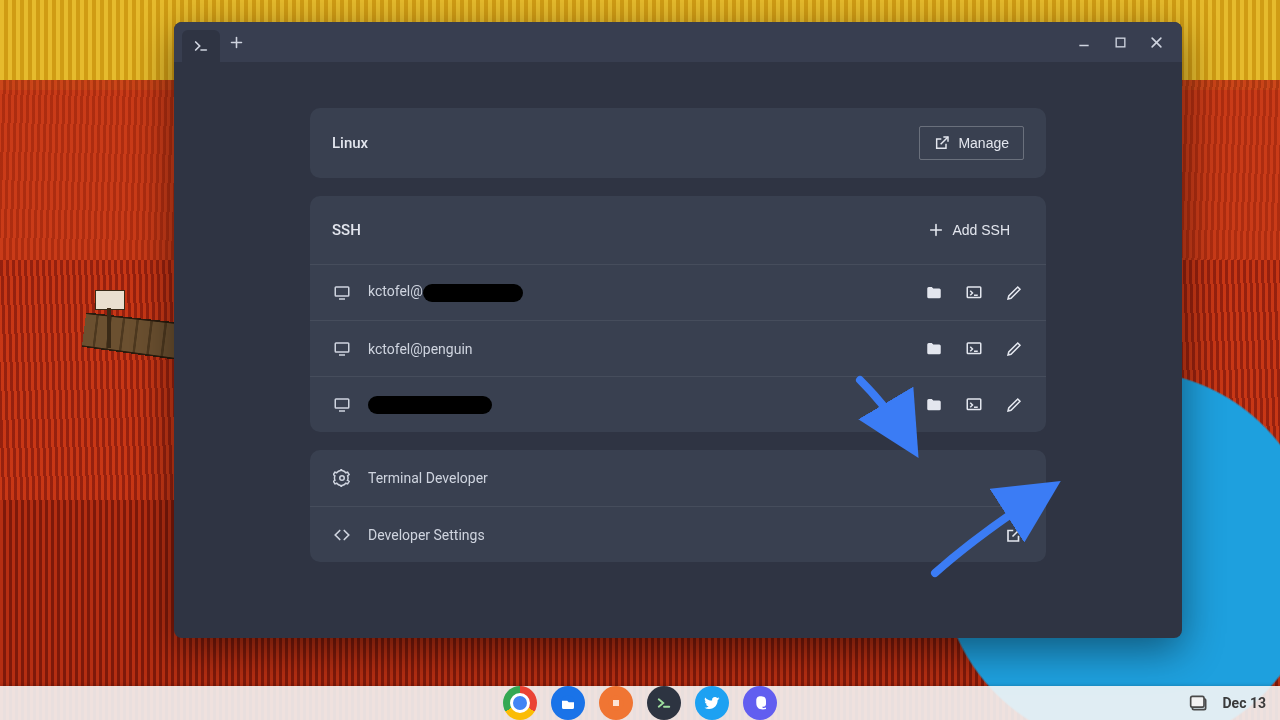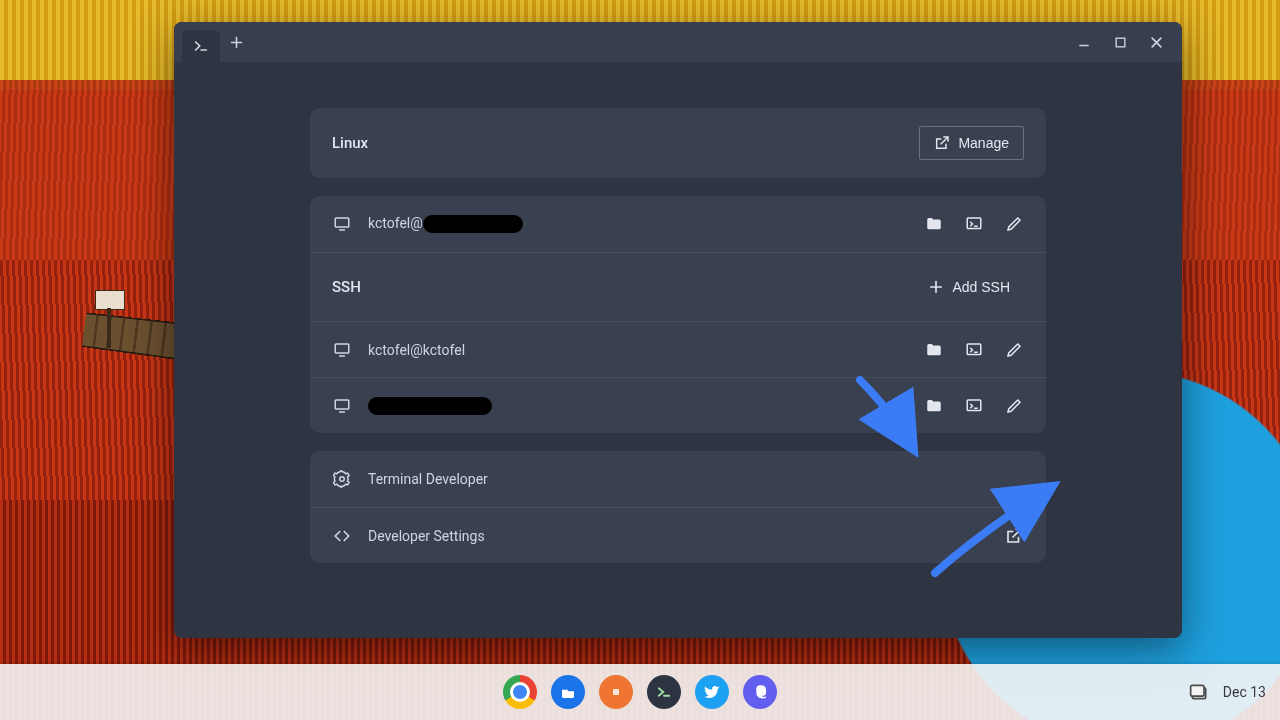--- a/index.html
+++ b/index.html
@@ -26,24 +26,24 @@
                transform: rotate(7deg); }
   .boardwalk::before { content:""; position:absolute; left:0; right:0; top:40px; height:40px;
                background: repeating-linear-gradient(90deg,#6b5030 0 18px,#4d381f 18px 22px);
                border-top:2px solid #2a1c0e; border-bottom:2px solid #2a1c0e;
                transform: perspective(600px) rotateY(-20deg); }
   .sign { position:absolute; left:95px; top:290px; width:28px; height:40px; }
   .sign .post{position:absolute;left:12px;top:18px;width:4px;height:40px;background:#3a2a17;}
   .sign .board{position:absolute;left:0;top:0;width:30px;height:20px;background:#eadfcf;border:1px solid #3a2a17;}
 
   
-  .shelf { position:absolute; left:0; right:0; bottom:0; height:56px;
+  .shelf { position:absolute; left:0; right:0; bottom:0; height:34px;
            background: rgba(245,245,245,0.9); display:flex; align-items:center;
            justify-content:space-between; padding:0 14px;
-           box-shadow: 0 -1px 3px rgba(0,0,0,.15); }
+           box-shadow: 0 -1px 3px rgba(0,0,0,.15); font-weight: bold; }
   .shelf-center { display:flex; gap:14px; align-items:center; position:absolute; left:50%; transform:translateX(-50%);}
   .sicon { width:34px; height:34px; border-radius:50%; display:flex; align-items:center; justify-content:center; font-size:18px; color:#fff; cursor:pointer;}
   .sicon.chrome  { background: conic-gradient(#ea4335 0 120deg,#fbbc05 120deg 240deg,#34a853 240deg 360deg); position:relative;}
   .sicon.chrome::after{content:"";width:14px;height:14px;background:#4285f4;border:3px solid #fff;border-radius:50%;}
   .sicon.files   { background:#1a73e8;}
   .sicon.terminal{ background:#2d3441;}
   .sicon.twitter { background:#1da1f2;}
   .sicon.mastodon{ background:#615ef0;}
   .sicon.misc    { background:#f07533;}
   .shelf-right { display:flex; align-items:center; gap:14px; }
@@ -145,51 +145,20 @@
                 <path d="M10 14L21 3"></path>
                 <path d="M18 13v7H4V6h7"></path>
               </svg>
           </span>
           <span>Manage</span>
         </button>
       </div>
     </div>
 
     <div class="card">
-      <div class="row sub">
-        <span class="label">
-          <span class="ricon">
-            <svg width="18" height="18" viewBox="0 0 24 24" fill="none" stroke="currentColor" stroke-width="2">
-                <rect x="3" y="4" width="18" height="12" rx="1"></rect>
-                <line x1="8" y1="20" x2="16" y2="20"></line>
-              </svg>
-          </span>
-          <span><span>kctofel@</span><span class="redact" style="width:100px; vertical-align:middle;"></span></span>
-        </span>
-        <span class="row-actions">
-          <span class="aicon">
-              <svg width="18" height="18" viewBox="0 0 24 24" fill="currentColor">
-                <path d="M3 6a2 2 0 012-2h4l2 2h8a2 2 0 012 2v9a2 2 0 01-2 2H5a2 2 0 01-2-2V6z"></path>
-              </svg>
-            </span>
-          <span class="aicon">
-              <svg width="18" height="18" viewBox="0 0 24 24" fill="none" stroke="currentColor" stroke-width="2">
-                <rect x="3" y="4" width="18" height="14" rx="1"></rect>
-                <polyline points="7 9 10 12 7 15" fill="none"></polyline>
-                <line x1="12" y1="15" x2="17" y2="15"></line>
-              </svg>
-            </span>
-          <span class="aicon">
-              <svg width="18" height="18" viewBox="0 0 24 24" fill="none" stroke="currentColor" stroke-width="2">
-                <path d="M4 20l4-1L20 7l-3-3L5 16l-1 4z"></path>
-              </svg>
-            </span>
-        </span>
-      </div>
-
       <div class="row">
         <span class="section-title">SSH</span>
         <button class="btn flat">
           <span>
             <svg width="16" height="16" viewBox="0 0 24 24" stroke="currentColor" stroke-width="2.4" stroke-linecap="round">
                 <line x1="12" y1="4" x2="12" y2="20"></line>
                 <line x1="4" y1="12" x2="20" y2="12"></line>
               </svg>
           </span>
           <span>Add SSH</span>
@@ -197,21 +166,52 @@
       </div>
 
       <div class="row sub">
         <span class="label">
           <span class="ricon">
             <svg width="18" height="18" viewBox="0 0 24 24" fill="none" stroke="currentColor" stroke-width="2">
                 <rect x="3" y="4" width="18" height="12" rx="1"></rect>
                 <line x1="8" y1="20" x2="16" y2="20"></line>
               </svg>
           </span>
-          <span>kctofel@kctofel</span>
+          <span><span>kctofel@</span><span class="redact" style="width:100px; vertical-align:middle;"></span></span>
+        </span>
+        <span class="row-actions">
+          <span class="aicon">
+              <svg width="18" height="18" viewBox="0 0 24 24" fill="currentColor">
+                <path d="M3 6a2 2 0 012-2h4l2 2h8a2 2 0 012 2v9a2 2 0 01-2 2H5a2 2 0 01-2-2V6z"></path>
+              </svg>
+            </span>
+          <span class="aicon">
+              <svg width="18" height="18" viewBox="0 0 24 24" fill="none" stroke="currentColor" stroke-width="2">
+                <rect x="3" y="4" width="18" height="14" rx="1"></rect>
+                <polyline points="7 9 10 12 7 15" fill="none"></polyline>
+                <line x1="12" y1="15" x2="17" y2="15"></line>
+              </svg>
+            </span>
+          <span class="aicon">
+              <svg width="18" height="18" viewBox="0 0 24 24" fill="none" stroke="currentColor" stroke-width="2">
+                <path d="M4 20l4-1L20 7l-3-3L5 16l-1 4z"></path>
+              </svg>
+            </span>
+        </span>
+      </div>
+
+      <div class="row sub">
+        <span class="label">
+          <span class="ricon">
+            <svg width="18" height="18" viewBox="0 0 24 24" fill="none" stroke="currentColor" stroke-width="2">
+                <rect x="3" y="4" width="18" height="12" rx="1"></rect>
+                <line x1="8" y1="20" x2="16" y2="20"></line>
+              </svg>
+          </span>
+          <span>kctofel@penguin</span>
         </span>
         <span class="row-actions">
           <span class="aicon">
               <svg width="18" height="18" viewBox="0 0 24 24" fill="currentColor">
                 <path d="M3 6a2 2 0 012-2h4l2 2h8a2 2 0 012 2v9a2 2 0 01-2 2H5a2 2 0 01-2-2V6z"></path>
               </svg>
             </span>
           <span class="aicon">
               <svg width="18" height="18" viewBox="0 0 24 24" fill="none" stroke="currentColor" stroke-width="2">
                 <rect x="3" y="4" width="18" height="14" rx="1"></rect>

